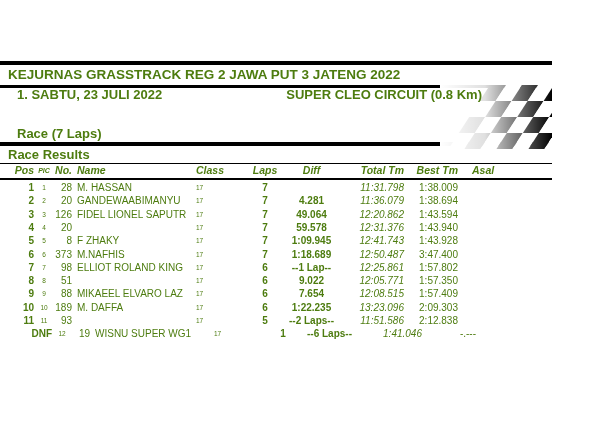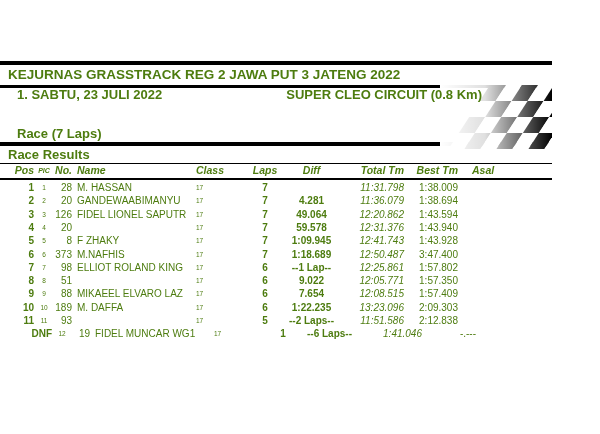--- a/index.html
+++ b/index.html
@@ -275,21 +275,21 @@
         <span class="cell c-diff v-diff">--2 Laps--</span>
         <span class="cell c-total">11:51.586</span>
         <span class="cell c-best">2:12.838</span>
         <span class="cell c-asal"></span>
         <span class="cell c-team"></span>
       </div>
       <div class="trow" style="top: 327.3px; margin-left: 18px;">
         <span class="cell c-pos v-pos">DNF</span>
         <span class="cell c-pic v-pic">12</span>
         <span class="cell c-no">19</span>
-        <span class="cell c-name">FIDEL MUNCAR WG1</span>
+        <span class="cell c-name">WISNU SUPER WG1</span>
         <span class="cell c-class v-class">17</span>
         <span class="cell c-laps v-laps">1</span>
         <span class="cell c-diff v-diff">--6 Laps--</span>
         <span class="cell c-total">1:41.046</span>
         <span class="cell c-best">-.---</span>
         <span class="cell c-asal"></span>
         <span class="cell c-team"></span>
       </div>
     </div>
 

